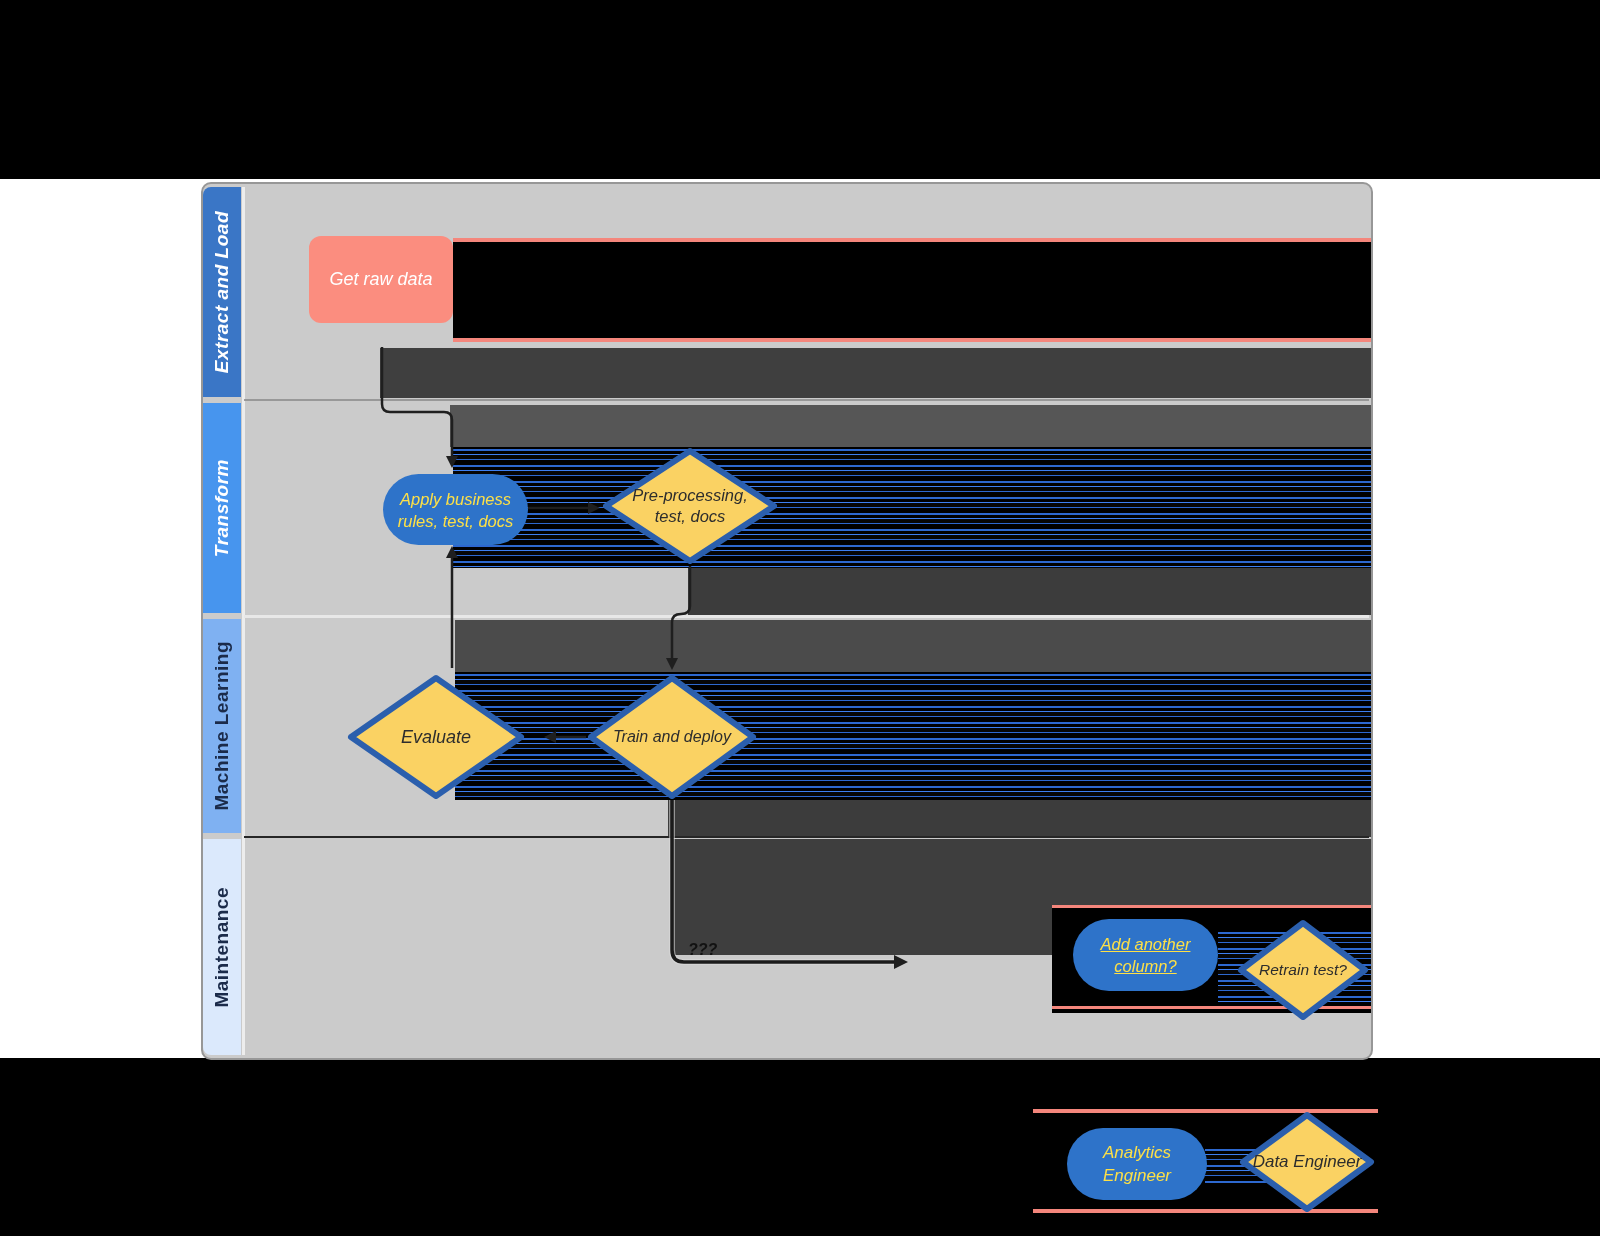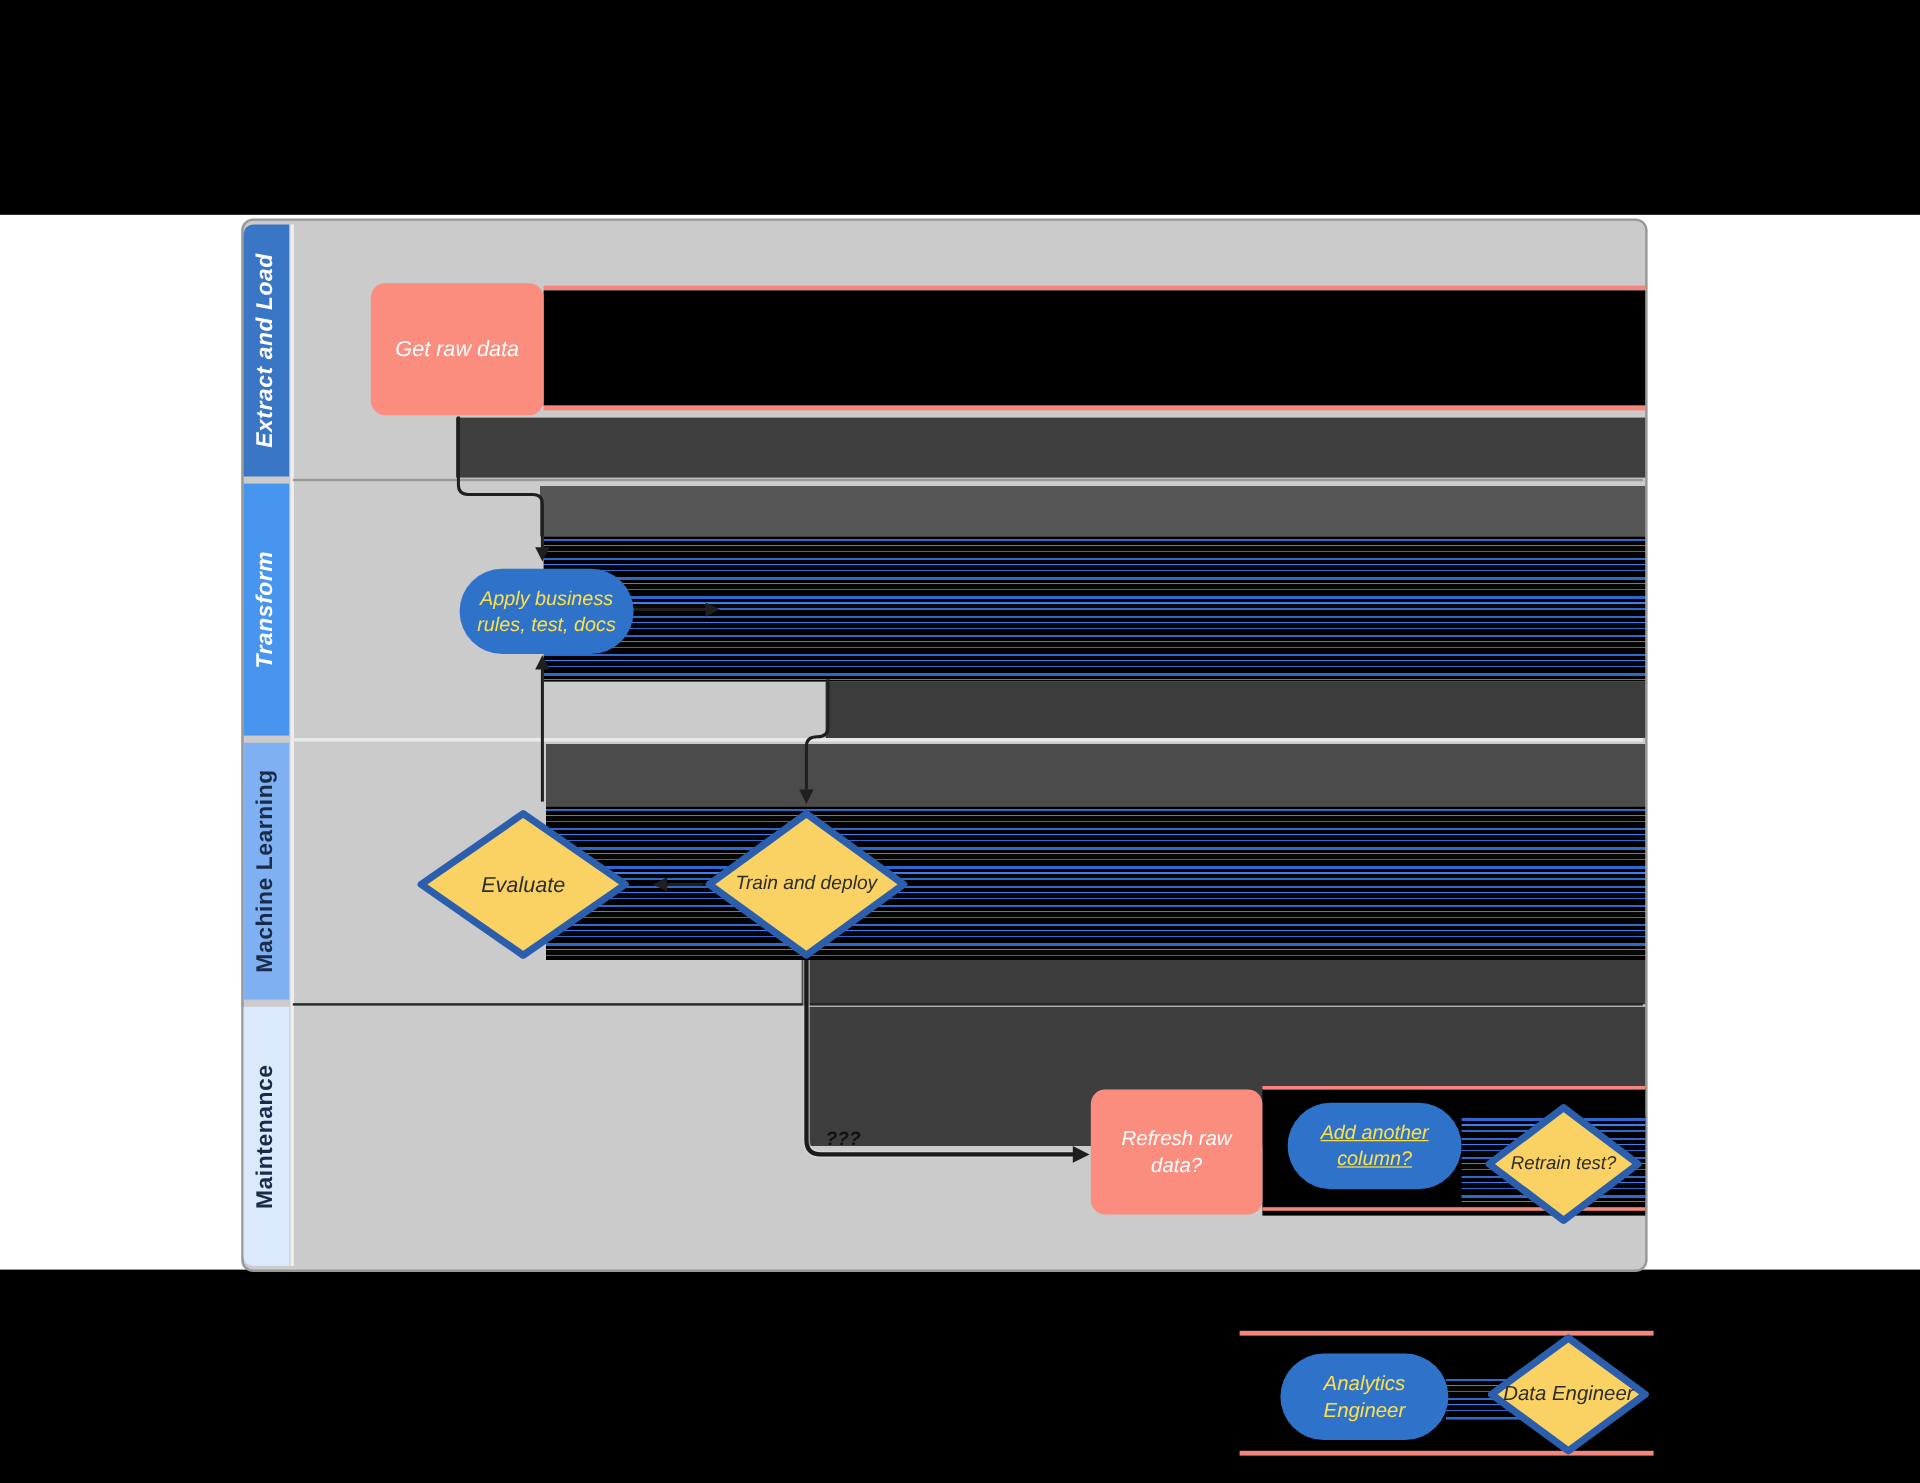--- a/index.html
+++ b/index.html
@@ -104,46 +104,49 @@
       <polygon points="446,456 458,456 452,468"></polygon>
       <polygon points="588,502 588,514 600,508"></polygon>
       <polygon points="446,558 458,558 452,546"></polygon>
       <polygon points="666,658 678,658 672,670"></polygon>
       <polygon points="556,731 556,743 544,737"></polygon>
       <polygon points="894,955 894,969 908,962"></polygon>
     </g>
   </svg>
   <div id="qqq" class="abs">???</div>
 
-  <div class="node rectnode" style="left:309px;top:236px;width:144px;height:110px;font-size:18px;">
+  <div class="node rectnode" style="left:309px;top:236px;width:144px;height:87px;font-size:18px;">
     <span class="nlabel">Get raw data</span>
   </div>
 
   <div class="node stadium" style="left:383px;top:474px;width:145px;height:71px;font-size:16.5px;line-height:22px;padding:0 6px;box-sizing:border-box;">
     <span class="nlabel" style="max-width:118px;">Apply business rules, test, docs</span>
   </div>
 
+  <div class="dwrap" style="left:602px;top:447px;width:176px;height:118px;">
+    <svg viewBox="0 0 176 118">
+      <polygon class="dpoly" points="88,4 172,59 88,114 4,59"></polygon>
+      </svg>
+    <div class="dlabel" style="font-size:16.5px;line-height:21px;padding:0 22px;">Pre-processing, test, docs</div>
+  </div>
 
   <div class="dwrap" style="left:347px;top:674px;width:178px;height:126px;">
     <svg viewBox="0 0 178 126">
       <polygon class="dpoly" points="89,4 174,63 89,122 4,63"></polygon>
       </svg>
     <div class="dlabel" style="font-size:18px;">Evaluate</div>
   </div>
 
   <div class="dwrap" style="left:587px;top:674px;width:170px;height:126px;">
     <svg viewBox="0 0 170 126">
       <polygon class="dpoly" points="85,4 166,63 85,122 4,63"></polygon>
       </svg>
     <div class="dlabel" style="font-size:16px;">Train and deploy</div>
   </div>
 
-  <div class="node rectnode" style="left:909px;top:908px;width:143px;height:104px;font-size:17px;line-height:23px;">
-    <span class="nlabel" style="max-width:100px;">Refresh raw data?</span>
-  </div>
 
   <div class="node stadium" style="left:1073px;top:919px;width:145px;height:72px;font-size:16.5px;line-height:22px;text-decoration:underline;">
     <span class="nlabel" style="max-width:104px;">Add another column?</span>
   </div>
 
   <div class="dwrap" style="left:1237px;top:919px;width:132px;height:102px;">
     <svg viewBox="0 0 132 102">
       <polygon class="dpoly" points="66,4 128,51 66,98 4,51"></polygon>
       </svg>
     <div class="dlabel" style="font-size:15.5px;">Retrain test?</div>

